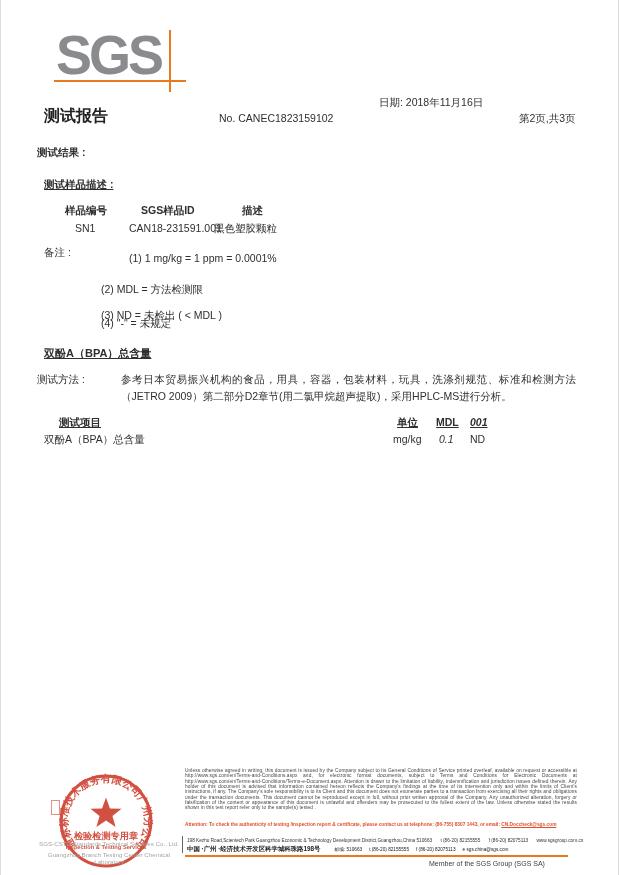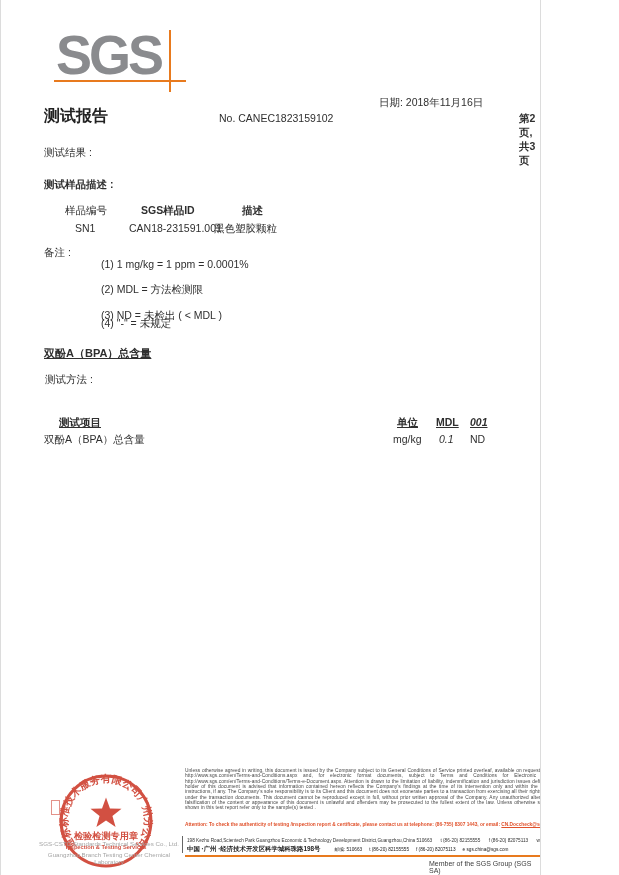--- a/index.html
+++ b/index.html
@@ -1,50 +1,50 @@
 <!DOCTYPE html>
 <html><head>
 <meta charset="utf-8">
 <style>
   html,body{margin:0;padding:0;background:#ffffff;}
   #page{
-    position:relative;width:541px;height:875px;background:#ffffff;
+    position:relative;width:619px;height:875px;background:#ffffff;
     font-family:"Liberation Sans","DejaVu Sans",sans-serif;
     color:#2f2f2f;overflow:hidden;
     border-left:1px solid #dcdcdc;border-right:1px solid #dcdcdc;
     box-sizing:border-box;
   }
   .abs{position:absolute;}
   
   .logo-text{
     left:55px;top:22px;font-size:54px;font-weight:bold;color:#8a8b8e;
     letter-spacing:-3px;transform:scaleY(1.04);transform-origin:top left;
   }
   .v-orange{left:168px;top:30px;width:2px;height:62px;background:#e87a1e;}
   .h-orange{left:53px;top:80px;width:132px;height:2px;background:#e87a1e;}
   
   .report-title{left:43px;top:106px;font-size:16px;font-weight:bold;color:#222;}
   .report-no{left:218px;top:112px;font-size:10.5px;}
   .report-date{left:378px;top:96px;font-size:10.5px;}
-  .report-page{left:518px;top:112px;font-size:10.5px;font-weight:bold;}
+  .report-page{left:518px;top:112px;font-size:10.5px;}
   .body-text{font-size:10.5px;color:#2f2f2f;}
-  .lbl-results{left:43px;top:146px;}
-  .lbl-sample-desc{left:43px;top:178px;font-weight:bold;}
+  .lbl-results{left:36px;top:146px;font-weight:bold;}
+  .lbl-sample-desc{left:43px;top:178px;font-weight:bold;text-decoration:underline;}
   
-  .st-h1{left:64px;top:204px;font-weight:normal;}
+  .st-h1{left:64px;top:204px;font-weight:bold;}
   .st-h2{left:140px;top:204px;font-weight:bold;}
   .st-h3{left:213px;top:204px;font-weight:bold;margin-left:28px;}
   .st-c1{left:74px;top:222px;}
   .st-c2{left:128px;top:222px;text-align:center;}
   .st-c3{left:213px;top:222px;}
   .lbl-notes{left:43px;top:246px;}
   .note-line{left:100px;}
   
   .bpa-heading{left:43px;top:346px;font-size:11px;font-weight:bold;text-decoration:underline;}
-  .lbl-method{left:44px;top:373px;}
+  .lbl-method{left:36px;top:373px;}
   .method-text{left:120px;top:371px;width:455px;font-size:10.5px;line-height:16.5px;text-align:justify;}
   
   .rt-head{top:416px;font-weight:bold;text-decoration:underline;}
   .rt-h1{left:58px;}
   .rt-h2{left:396px;}
   .rt-h3{left:435px;}
   .rt-h4{left:469px;font-style:italic;}
   .rt-row{top:433px;}
   .rt-c1{left:43px;}
   .rt-c2{left:392px;}
@@ -91,27 +91,28 @@
   <div class="abs body-text lbl-sample-desc">测试样品描述 :</div>
 
   <div class="abs body-text st-h1">样品编号</div>
   <div class="abs body-text st-h2">SGS样品ID</div>
   <div class="abs body-text st-h3">描述</div>
   <div class="abs body-text st-c1">SN1</div>
   <div class="abs body-text st-c2">CAN18-231591.001</div>
   <div class="abs body-text st-c3">黑色塑胶颗粒</div>
 
   <div class="abs body-text lbl-notes">备注 :</div>
-  <div class="abs body-text note-line" style="top:258px;">(1) 1 mg/kg = 1 ppm = 0.0001%</div>
+  <div class="abs body-text note-line" style="top:252px;margin-left:28px;">(1) 1 mg/kg = 1 ppm = 0.0001%</div>
   <div class="abs body-text note-line" style="top:283px;">(2) MDL = 方法检测限</div>
   <div class="abs body-text note-line" style="top:300px;margin-top:9px;">(3) ND = 未检出 ( &lt; MDL )</div>
   <div class="abs body-text note-line" style="top:317px;">(4) "-" = 未规定</div>
 
   <div class="abs bpa-heading">双酚A（BPA）总含量</div>
   <div class="abs body-text lbl-method">测试方法 :</div>
+  <div class="abs method-text">参考日本贸易振兴机构的食品，用具，容器，包装材料，玩具，洗涤剂规范、标准和检测方法（JETRO 2009）第二部分D2章节(用二氯甲烷超声提取)，采用HPLC-MS进行分析。</div>
 
   <div class="abs body-text rt-head rt-h1">测试项目</div>
   <div class="abs body-text rt-head rt-h2">单位</div>
   <div class="abs body-text rt-head rt-h3">MDL</div>
   <div class="abs body-text rt-head rt-h4">001</div>
   <div class="abs body-text rt-row rt-c1">双酚A（BPA）总含量</div>
   <div class="abs body-text rt-row rt-c2">mg/kg</div>
   <div class="abs body-text rt-row rt-c3">0.1</div>
   <div class="abs body-text rt-row rt-c4">ND</div>
 

